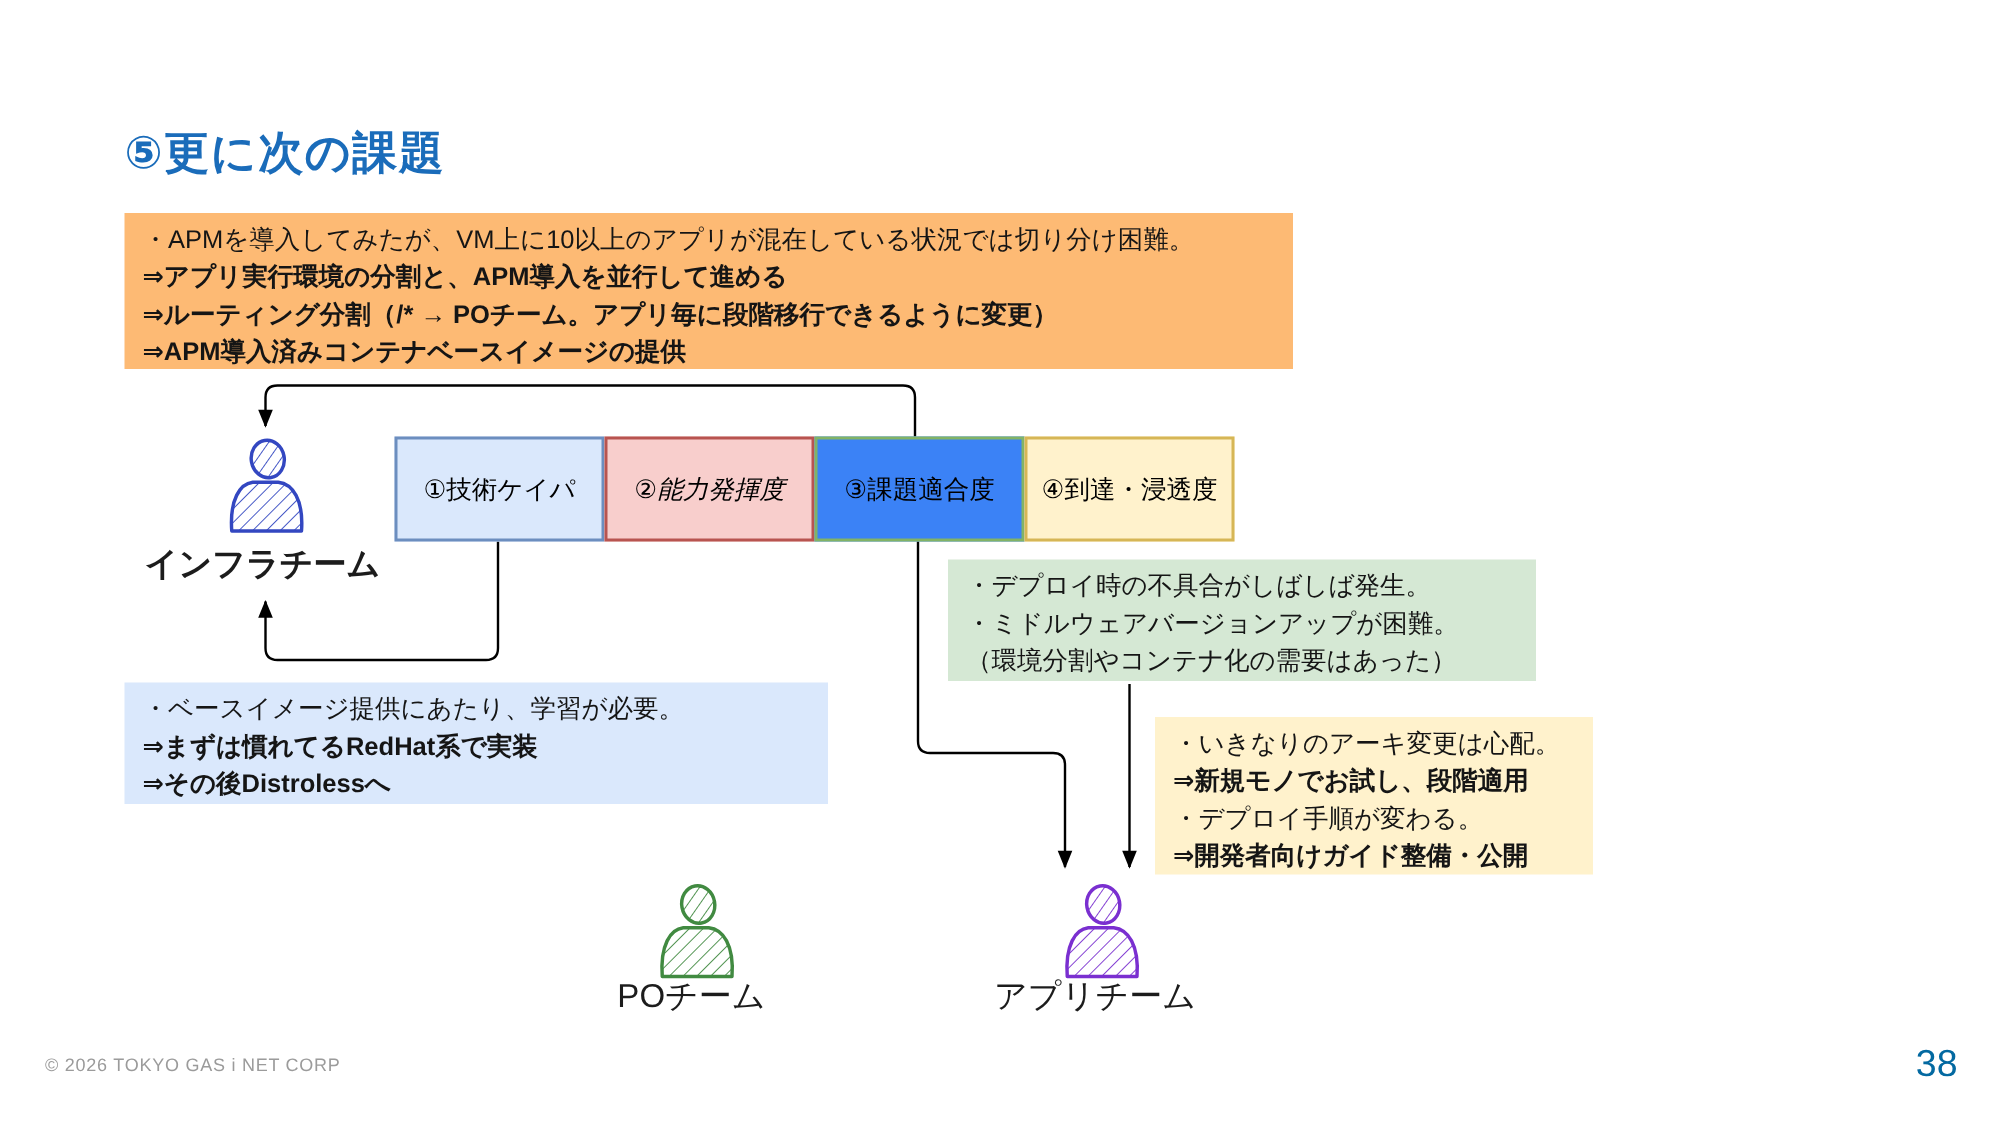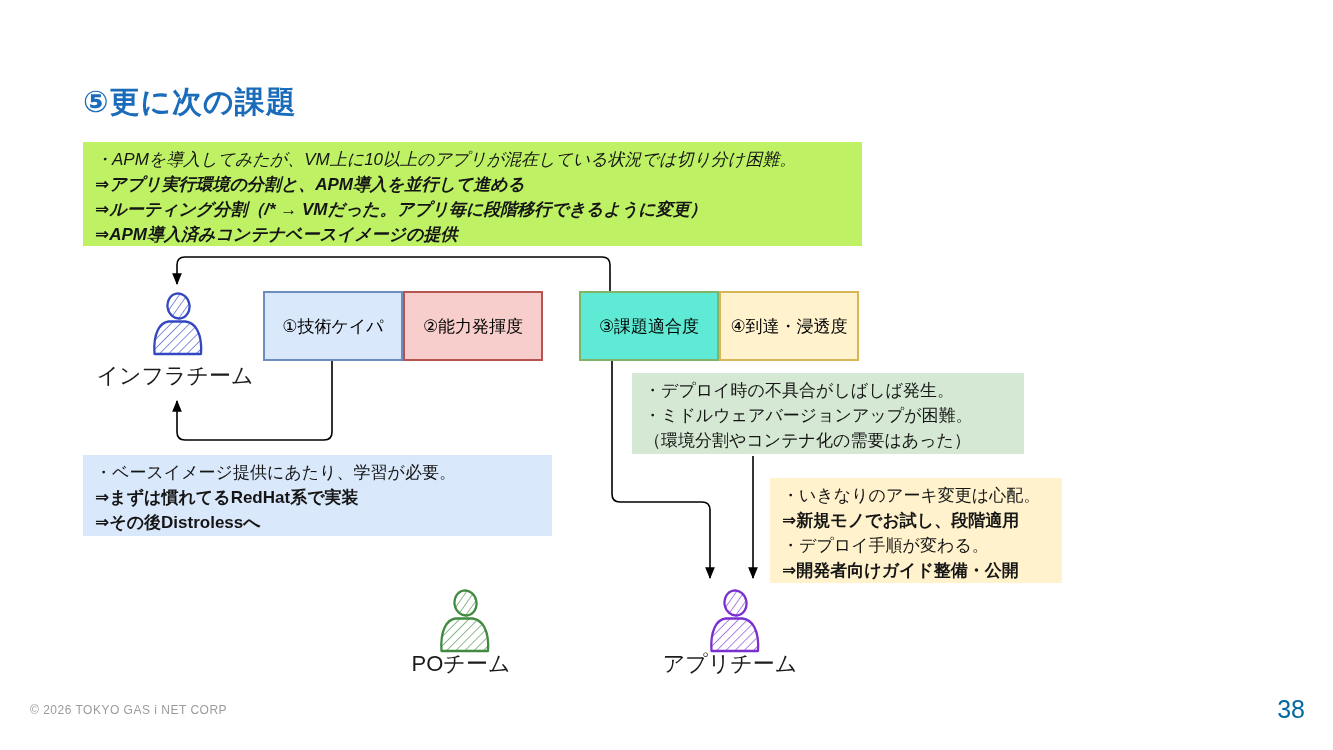--- a/index.html
+++ b/index.html
@@ -26,43 +26,43 @@
     display:flex;align-items:center;justify-content:center;
     font-size:17px;color:#000;
   }
   .person{position:absolute;z-index:2;}
   .person-infra{left:147px;top:292px;}
   .person-po{left:434px;top:589px;}
   .person-app{left:704px;top:589px;}
   .team-label{
     position:absolute;font-size:22px;color:#1c1c1c;text-align:center;z-index:2;
   }
-  .label-infra{left:90px;top:361px;width:170px;}
+  .label-infra{left:90px;top:361px;width:170px;font-weight:bold;}
   .label-po{left:404px;top:649px;width:114px;}
   .label-app{left:655px;top:649px;width:150px;}
   .arrows{position:absolute;left:0;top:0;z-index:1;pointer-events:none;}
   .footer{
     position:absolute;left:30px;top:703px;font-size:12px;color:#9b9b9b;
     letter-spacing:0.5px;
   }
   .page-num{
     position:absolute;right:28px;top:695px;font-size:25px;color:#0369a1;
   }
 </style>
 </head>
 <body>
 
 <div class="slide">
 
   <div class="title" style="color: rgb(26, 108, 186);">⑤更に次の課題</div>
 
-  <div class="note note-apm" style="background: #bef264; font-style: italic;">
+  <div class="note note-apm" style="background: #fdba74;">
       <div class="line">・APMを導入してみたが、VM上に10以上のアプリが混在している状況では切り分け困難。</div>
       <div class="line bold">⇒アプリ実行環境の分割と、APM導入を並行して進める</div>
-      <div class="line bold">⇒ルーティング分割（/* → VMだった。アプリ毎に段階移行できるように変更）</div>
+      <div class="line bold">⇒ルーティング分割（/* → POチーム。アプリ毎に段階移行できるように変更）</div>
       <div class="line bold">⇒APM導入済みコンテナベースイメージの提供</div>
     </div>
 
   <div class="note note-deploy" style="background: rgb(213, 232, 212);">
       <div class="line">・デプロイ時の不具合がしばしば発生。</div>
       <div class="line">・ミドルウェアバージョンアップが困難。</div>
       <div class="line">（環境分割やコンテナ化の需要はあった）</div>
     </div>
 
   <div class="note note-base" style="background: rgb(218, 232, 252);">
@@ -85,22 +85,22 @@
       </marker>
     </defs>
     <path d="M610 291 V265 Q610 257 602 257 H185 Q177 257 177 265 V284" fill="none" stroke="#000" stroke-width="1.6" marker-end="url(#ah)"></path>
     <path d="M332 361 V432 Q332 440 324 440 H185 Q177 440 177 432 V401" fill="none" stroke="#000" stroke-width="1.6" marker-end="url(#ah)"></path>
     <path d="M612 361 V494 Q612 502 620 502 H702 Q710 502 710 510 V578" fill="none" stroke="#000" stroke-width="1.6" marker-end="url(#ah)"></path>
     <path d="M753 456 V578" fill="none" stroke="#000" stroke-width="1.6" marker-end="url(#ah)"></path>
   </svg>
 
   <div class="stages">
       <div class="stage" style="background: rgb(218, 232, 252); border-color: rgb(108, 142, 191);">①技術ケイパ</div>
-      <div class="stage" style="background: rgb(248, 206, 204); border-color: rgb(184, 84, 80);">②能力発揮度</div>
-      <div class="stage" style="background: #5eead4; border-color: rgb(130, 179, 102); margin-left: 36px;">③課題適合度</div>
+      <div class="stage" style="background: rgb(248, 206, 204); border-color: rgb(184, 84, 80); font-style: italic;">②能力発揮度</div>
+      <div class="stage" style="background: #3b82f6; border-color: rgb(130, 179, 102);">③課題適合度</div>
       <div class="stage" style="background: rgb(255, 242, 204); border-color: rgb(214, 182, 86);">④到達・浸透度</div>
     </div>
 
   <span class="person person-infra"><svg width="58" height="64" viewBox="0 0 58 64">
     <defs>
       <pattern id="h0" width="6.5" height="6.5" patternUnits="userSpaceOnUse" patternTransform="rotate(45)">
         <line x1="0" y1="0" x2="0" y2="6.5" stroke="#3347c1" stroke-width="1.2"></line>
       </pattern>
     </defs>
     <ellipse cx="31.5" cy="14" rx="11" ry="12.5" transform="rotate(-10 31.5 14)" fill="url(#h0)" stroke="#3347c1" stroke-width="2.3"></ellipse>

